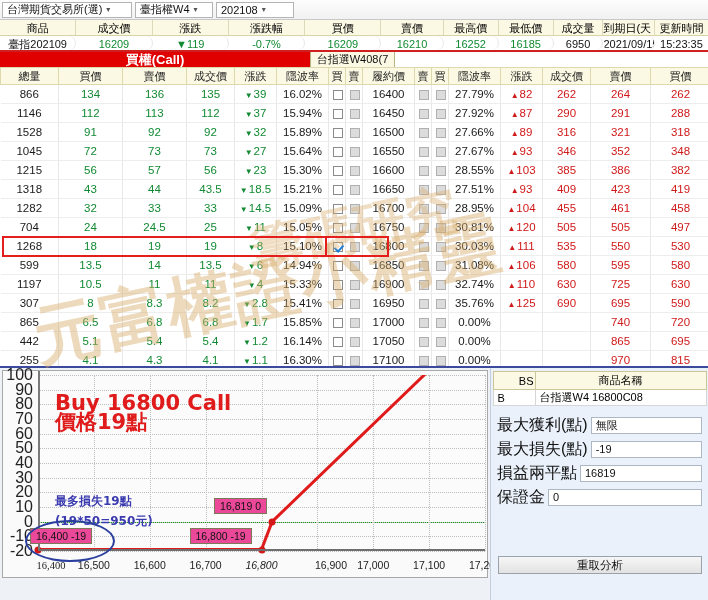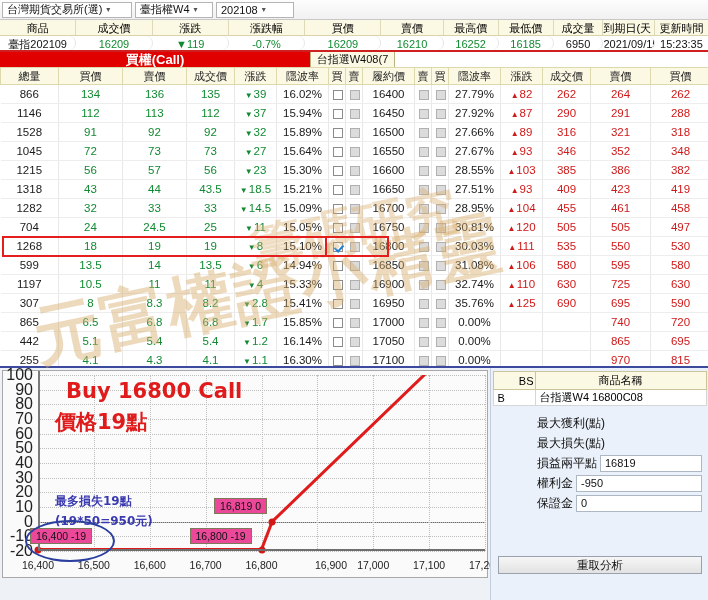--- a/index.html
+++ b/index.html
@@ -285,24 +285,23 @@
     font-size: 11px;
     height: 16px;
     padding: 0 4px;
   }
   .bs-col1 { width: 42px; text-align: right; }
   .field-row {
     display: flex; align-items: center;
     margin: 3px 6px 0 6px;
   }
   .field-label {
-    font-size: 12px; color: #111;
+    font-size: 16px; color: #111;
     white-space: nowrap;
     margin-right: 3px;
-    margin-left: 40px;
   }
   .field-input {
     flex: 1;
     height: 17px;
     border: 1px solid #aeb8c4;
     background: #fff;
     font-size: 11px;
     line-height: 15px;
     padding: 0 4px;
     color: #111;
@@ -781,32 +780,32 @@
             <div class="ytick" style="left: 0px; top: 77.3333px;">50</div>
             <div class="ytick" style="left: 0px; top: 92px;">40</div>
             <div class="ytick" style="left: 0px; top: 106.667px;">30</div>
             <div class="ytick" style="left: 0px; top: 121.333px;">20</div>
             <div class="ytick" style="left: 0px; top: 136px;">10</div>
             <div class="ytick" style="left: 0px; top: 150.667px;">0</div>
             <div class="ytick" style="left: 0px; top: 165.333px;">-10</div>
             <div class="ytick" style="left: 0px; top: 180px;">-20</div>
           </div>
         <div id="xticks">
-            <div class="xtick" style="left: 35px;">16,400</div>
+            <div class="xtick" style="left: 48px; font-family: Liberation Serif, serif;">16,400</div>
             <div class="xtick" style="left: 90.875px;">16,500</div>
             <div class="xtick" style="left: 146.75px;">16,600</div>
             <div class="xtick" style="left: 202.625px;">16,700</div>
-            <div class="xtick" style="left: 258.5px;">16,800</div>
+            <div class="xtick" style="left: 258.5px; font-style: italic;">16,800</div>
             <div class="xtick" style="left: 328px;">16,900</div>
             <div class="xtick" style="left: 370.25px;">17,000</div>
             <div class="xtick" style="left: 426.125px;">17,100</div>
             <div class="xtick" style="left: 482px;">17,200</div>
           </div>
 
-        <div class="anno-title" style="left:52px; top:8px;margin-left:11px;">Buy 16800 Call</div>
+        <div class="anno-title" style="left:52px; top:20px;">Buy 16800 Call</div>
         <div class="anno-title" style="left:52px; top:37px;">價格19點</div>
         <div class="anno-sub" style="left:52px; top:122px;">最多損失19點</div>
         <div class="anno-sub" style="left:52px; top:142px;">(19*50=950元)</div>
       </div>
     </div>
 
     <div class="rightpanel">
       <table class="bs-table">
         <tbody>
             <tr>
@@ -817,33 +816,31 @@
           <td class="bs-col1" style="text-align:left;">B</td>
           <td>台指選W4 16800C08</td>
         </tr>
       </tbody>
         </table>
 
       <div style="height:6px;"></div>
       <div id="fields">
           <div class="field-row">
             <span class="field-label">最大獲利(點)</span>
+            <span class="field-input">無限</span>
           </div>
           <div class="field-row">
             <span class="field-label">最大損失(點)</span>
+            <span class="field-input">-19</span>
           </div>
           <div class="field-row">
             <span class="field-label">損益兩平點</span>
             <span class="field-input">16819</span>
           </div>
           <div class="field-row">
-            <span class="field-label">權利金</span>
-            <span class="field-input">-950</span>
-          </div>
-          <div class="field-row">
             <span class="field-label">保證金</span>
             <span class="field-input">0</span>
           </div>
         </div>
 
       <div class="reanalyze">重取分析</div>
     </div>
   </div>
 
 </div>

